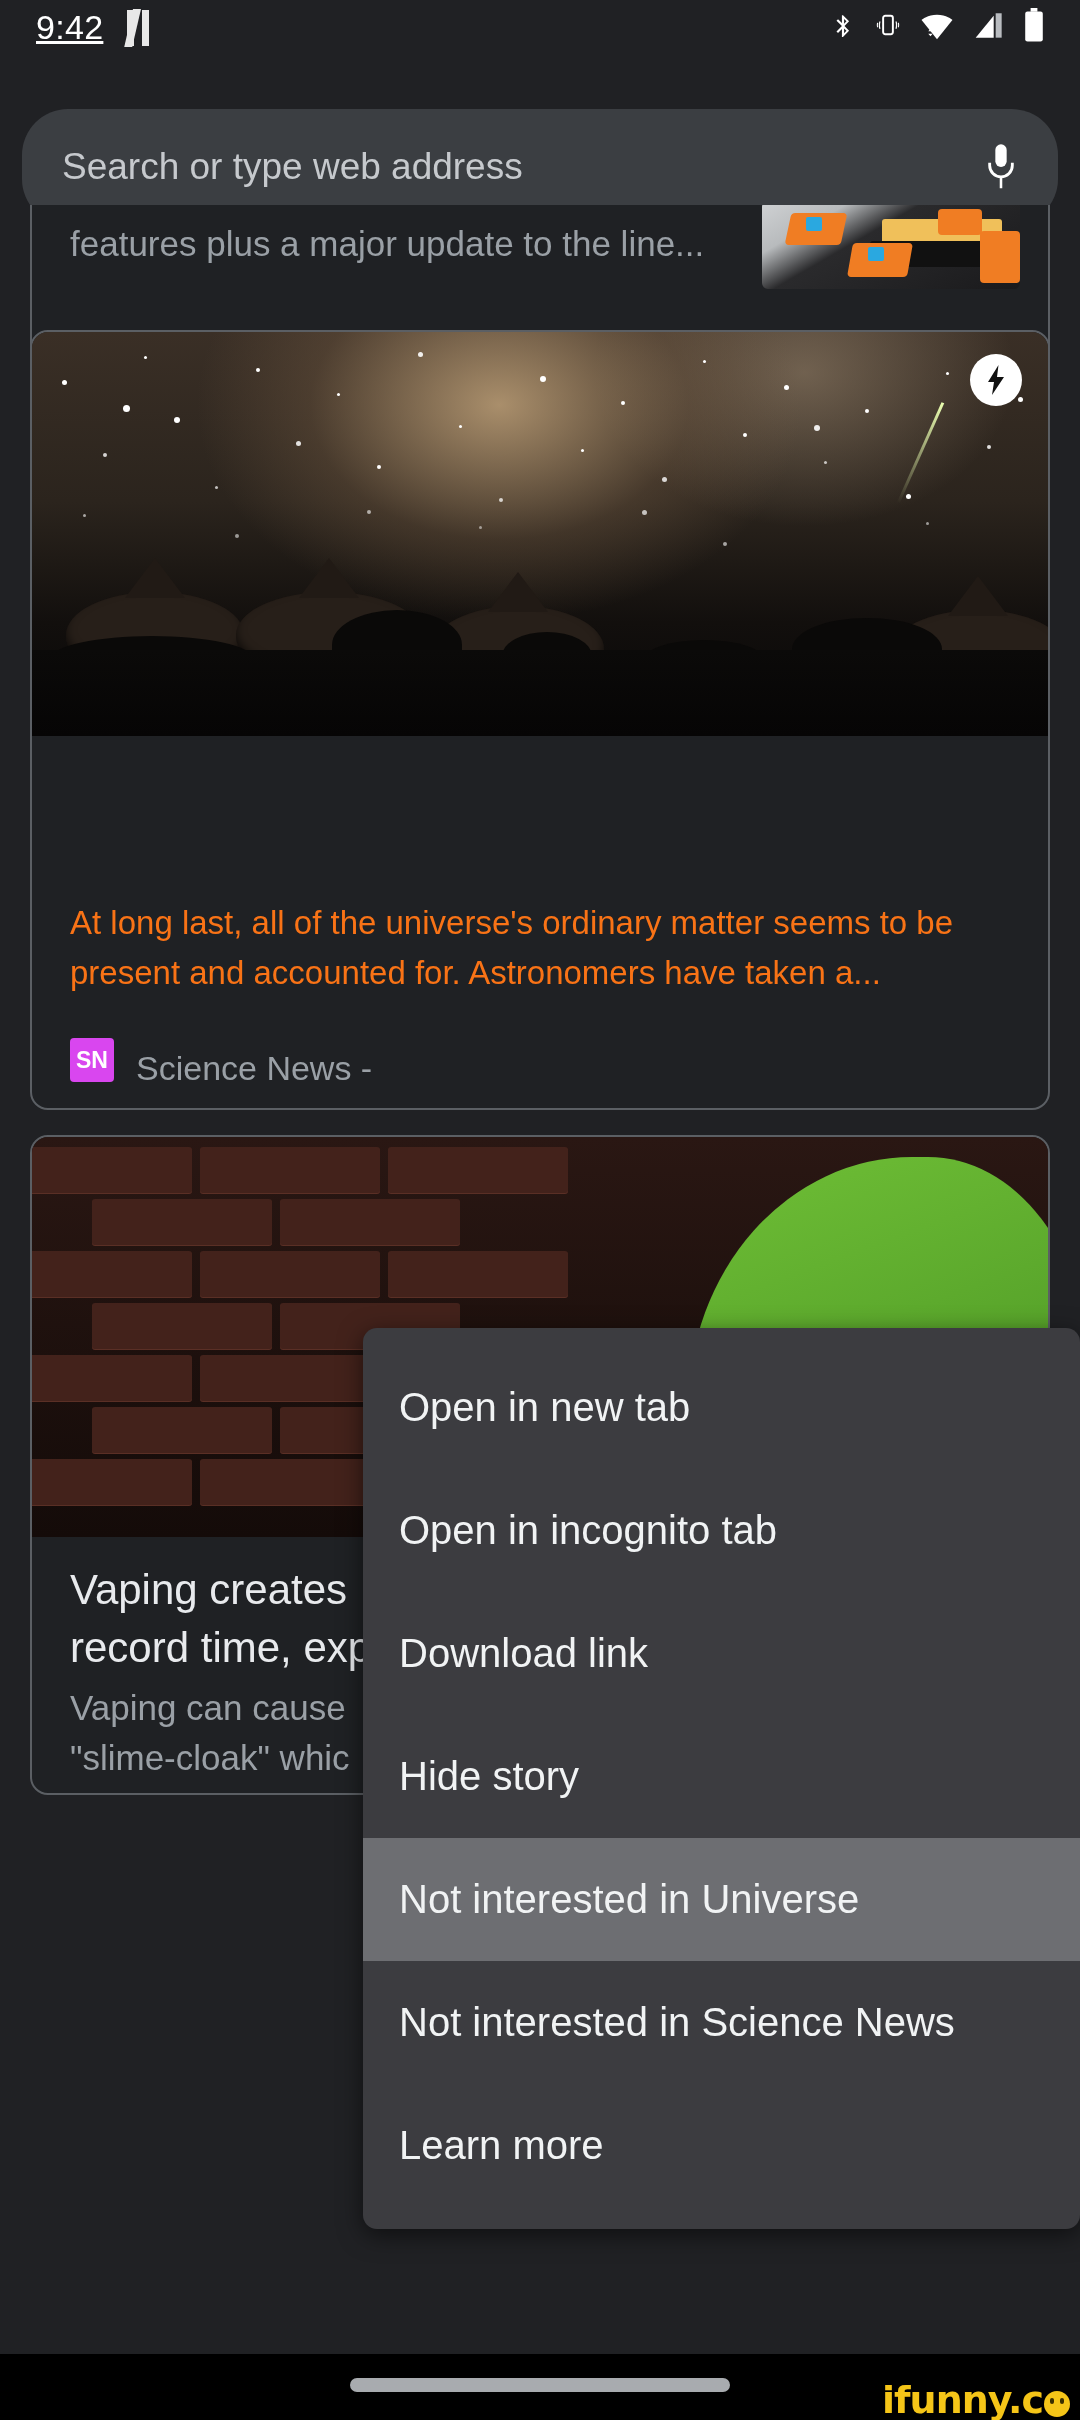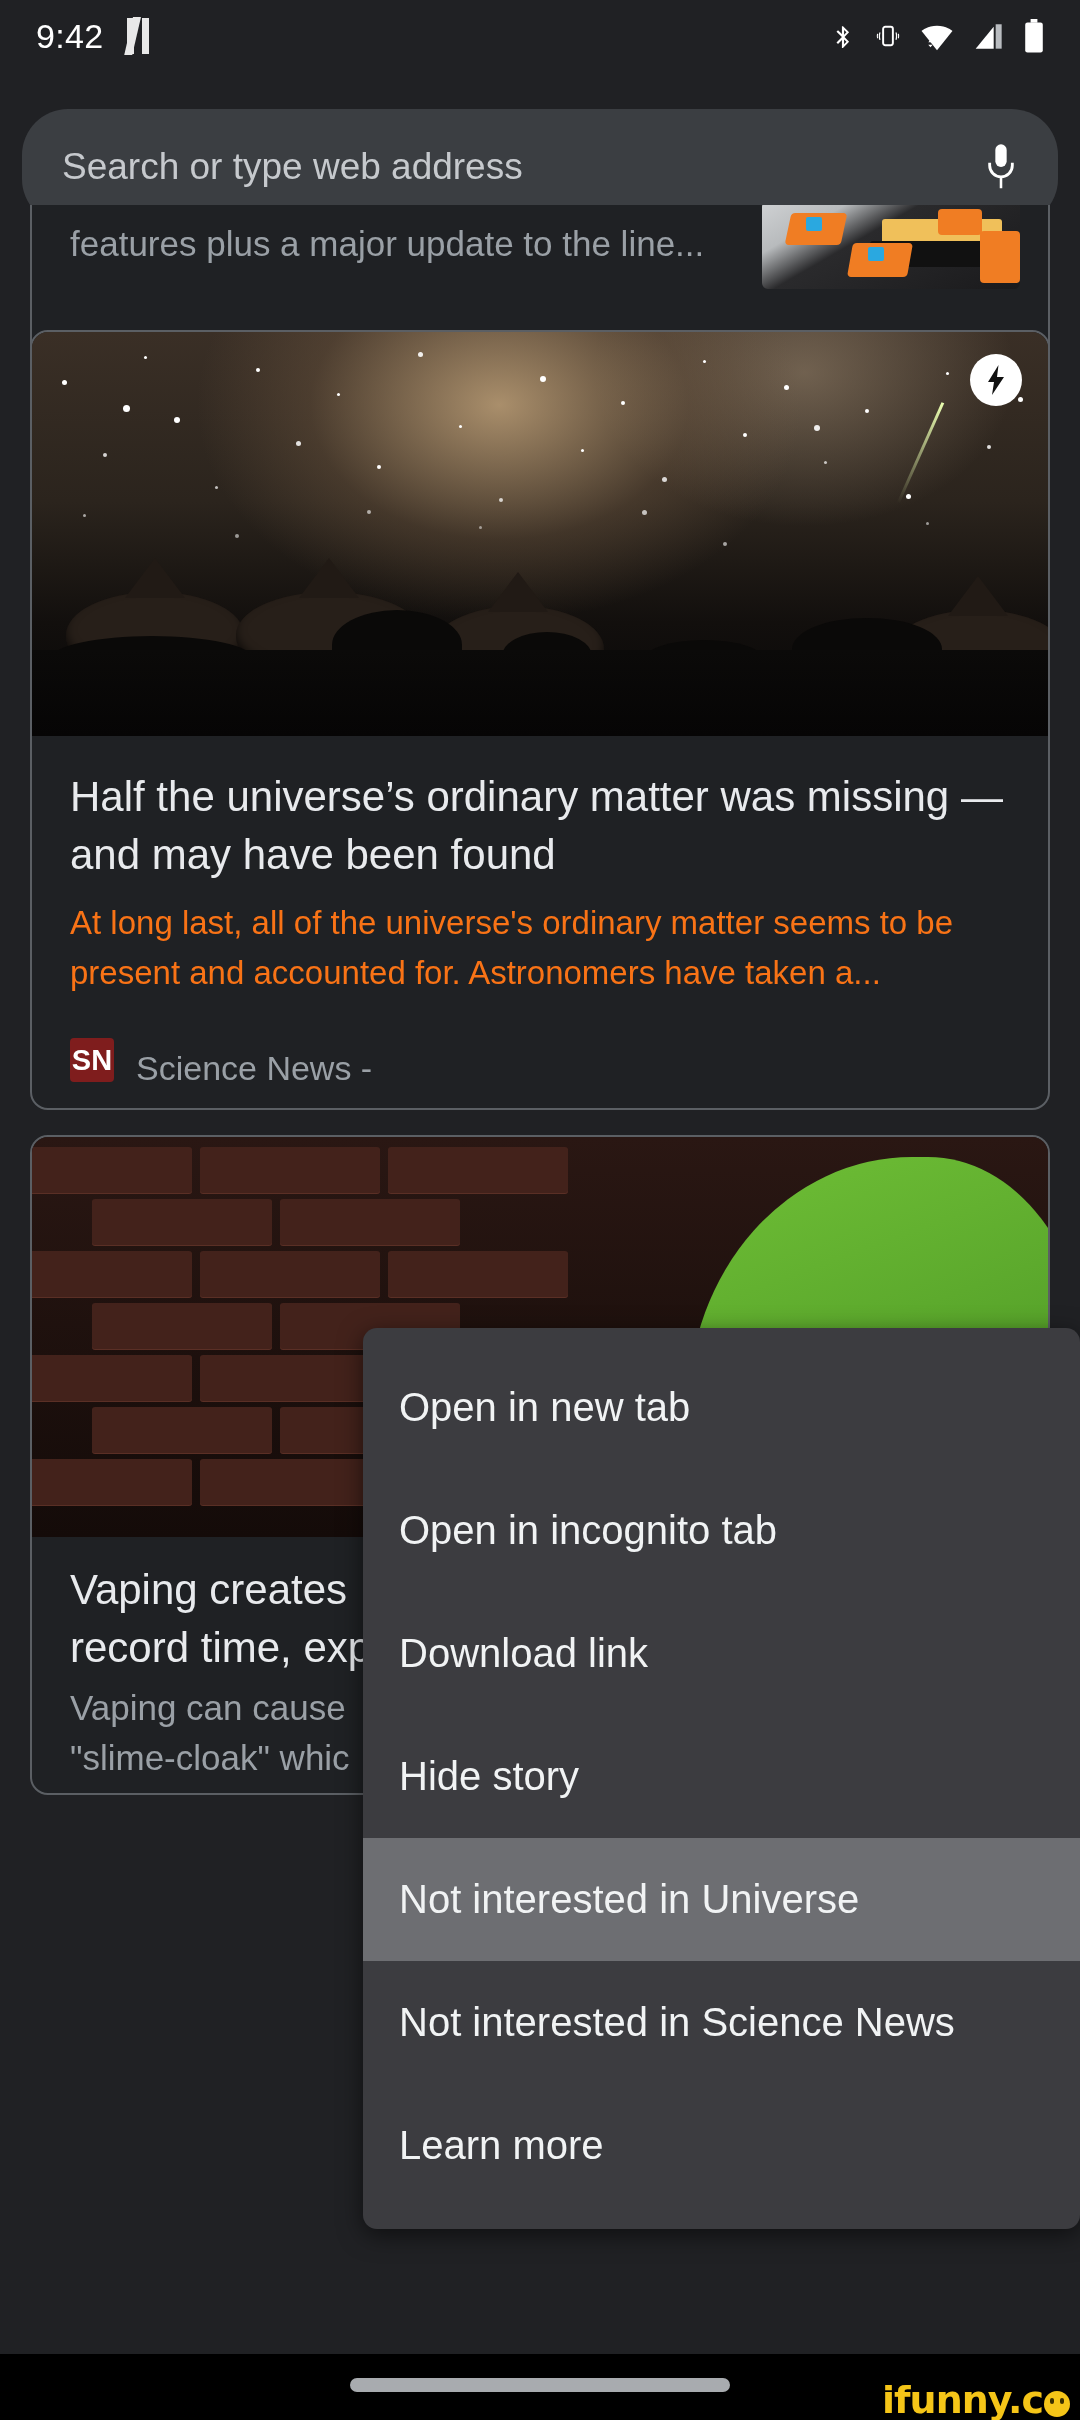--- a/index.html
+++ b/index.html
@@ -7,22 +7,23 @@
     width:1080px; height:2420px;
     background:#202124;
     font-family:"Liberation Sans", sans-serif;
     overflow:hidden;
   }
   .phone{ position:relative; width:1080px; height:2420px; background:#202124; }
 
   
   .statusbar{
     position:absolute; left:0; top:0; width:1080px; height:72px;
-    display:flex; align-items:center; padding:0 36px;
+    display:flex; align-items:flex-start; padding:8px 36px;
     color:#ffffff;
+    text-decoration:underline;
   }
   .status-left{ display:flex; align-items:center; gap:24px; }
   .clock{ font-size:34px; letter-spacing:.3px; color:#fff; }
   .netflix-n{
     width:22px; height:36px; position:relative; display:inline-block;
   }
   .netflix-n i{ position:absolute; background:#e8e8e8; }
   .nf-l{ left:0; top:0; width:7px; height:36px; }
   .nf-r{ right:0; top:0; width:7px; height:36px; }
   .nf-d{ left:6px; top:-1px; width:8px; height:38px; transform:skewX(-13deg); transform-origin:top left; background:#cfcfcf; }
@@ -77,21 +78,21 @@
   .c1-thumb .dk{ position:absolute; left:108px; top:40px; width:150px; height:26px; background:#111; border-radius:3px; }
   .c1-thumb .chip{ position:absolute; width:16px; height:14px; background:#2aa8e0; border-radius:2px; }
 
   .srcrow{ position:absolute; left:38px; display:flex; align-items:center; gap:22px; }
   .favicon{
     width:44px; height:44px; border-radius:4px;
     display:flex; align-items:center; justify-content:center;
     font-size:24px; font-weight:bold; color:#fff; flex:0 0 auto;
   }
   .fav-3d{ background:#1a73e8; font-size:23px; letter-spacing:-1px; }
-  .fav-sn{ background:#7f1d1d; font-size:29px; }
+  .fav-sn{ background:#d946ef; font-size:23px; }
   .fav-inv{ background:linear-gradient(135deg,#ff7a3d 0%,#ff3d7a 100%); position:relative; }
   .fav-inv span{ color:#111; font-size:28px; font-weight:bold; }
   .src-text{ font-size:34px; color:#9aa0a6; white-space:nowrap;margin-top:17px; }
   .playbtn{
     width:42px; height:42px; border-radius:50%;
     background:#9aa0a6; display:flex; align-items:center; justify-content:center; flex:0 0 auto;
   }
   .playbtn::after{
     content:""; width:0; height:0; margin-left:4px;
     border-left:15px solid #2b2d30;
@@ -366,21 +367,20 @@
         <div class="bush" style="left:20px;width:200px;height:44px;"></div>
         <div class="horizon"></div>
 
         <div class="amp">
           <svg viewBox="0 0 24 30">
               <path fill="#111" d="M14.5 0 4 17h6l-2 13L20 12h-7l1.5-12z"></path>
             </svg>
         </div>
       </div>
 
-      <div class="headline">Half the universe’s ordinary matter was missing — and may have been found</div>
       <div class="snippet">At long last, all of the universe's ordinary matter seems to be present and accounted for. Astronomers have taken a...</div>
 
       <div class="srcrow" style="top:700px;">
         <div class="favicon fav-sn">SN</div>
         <div class="src-text">Science News -</div>
       </div>
     </div>
 
     <div class="card card3">
       <div class="c3-img">

